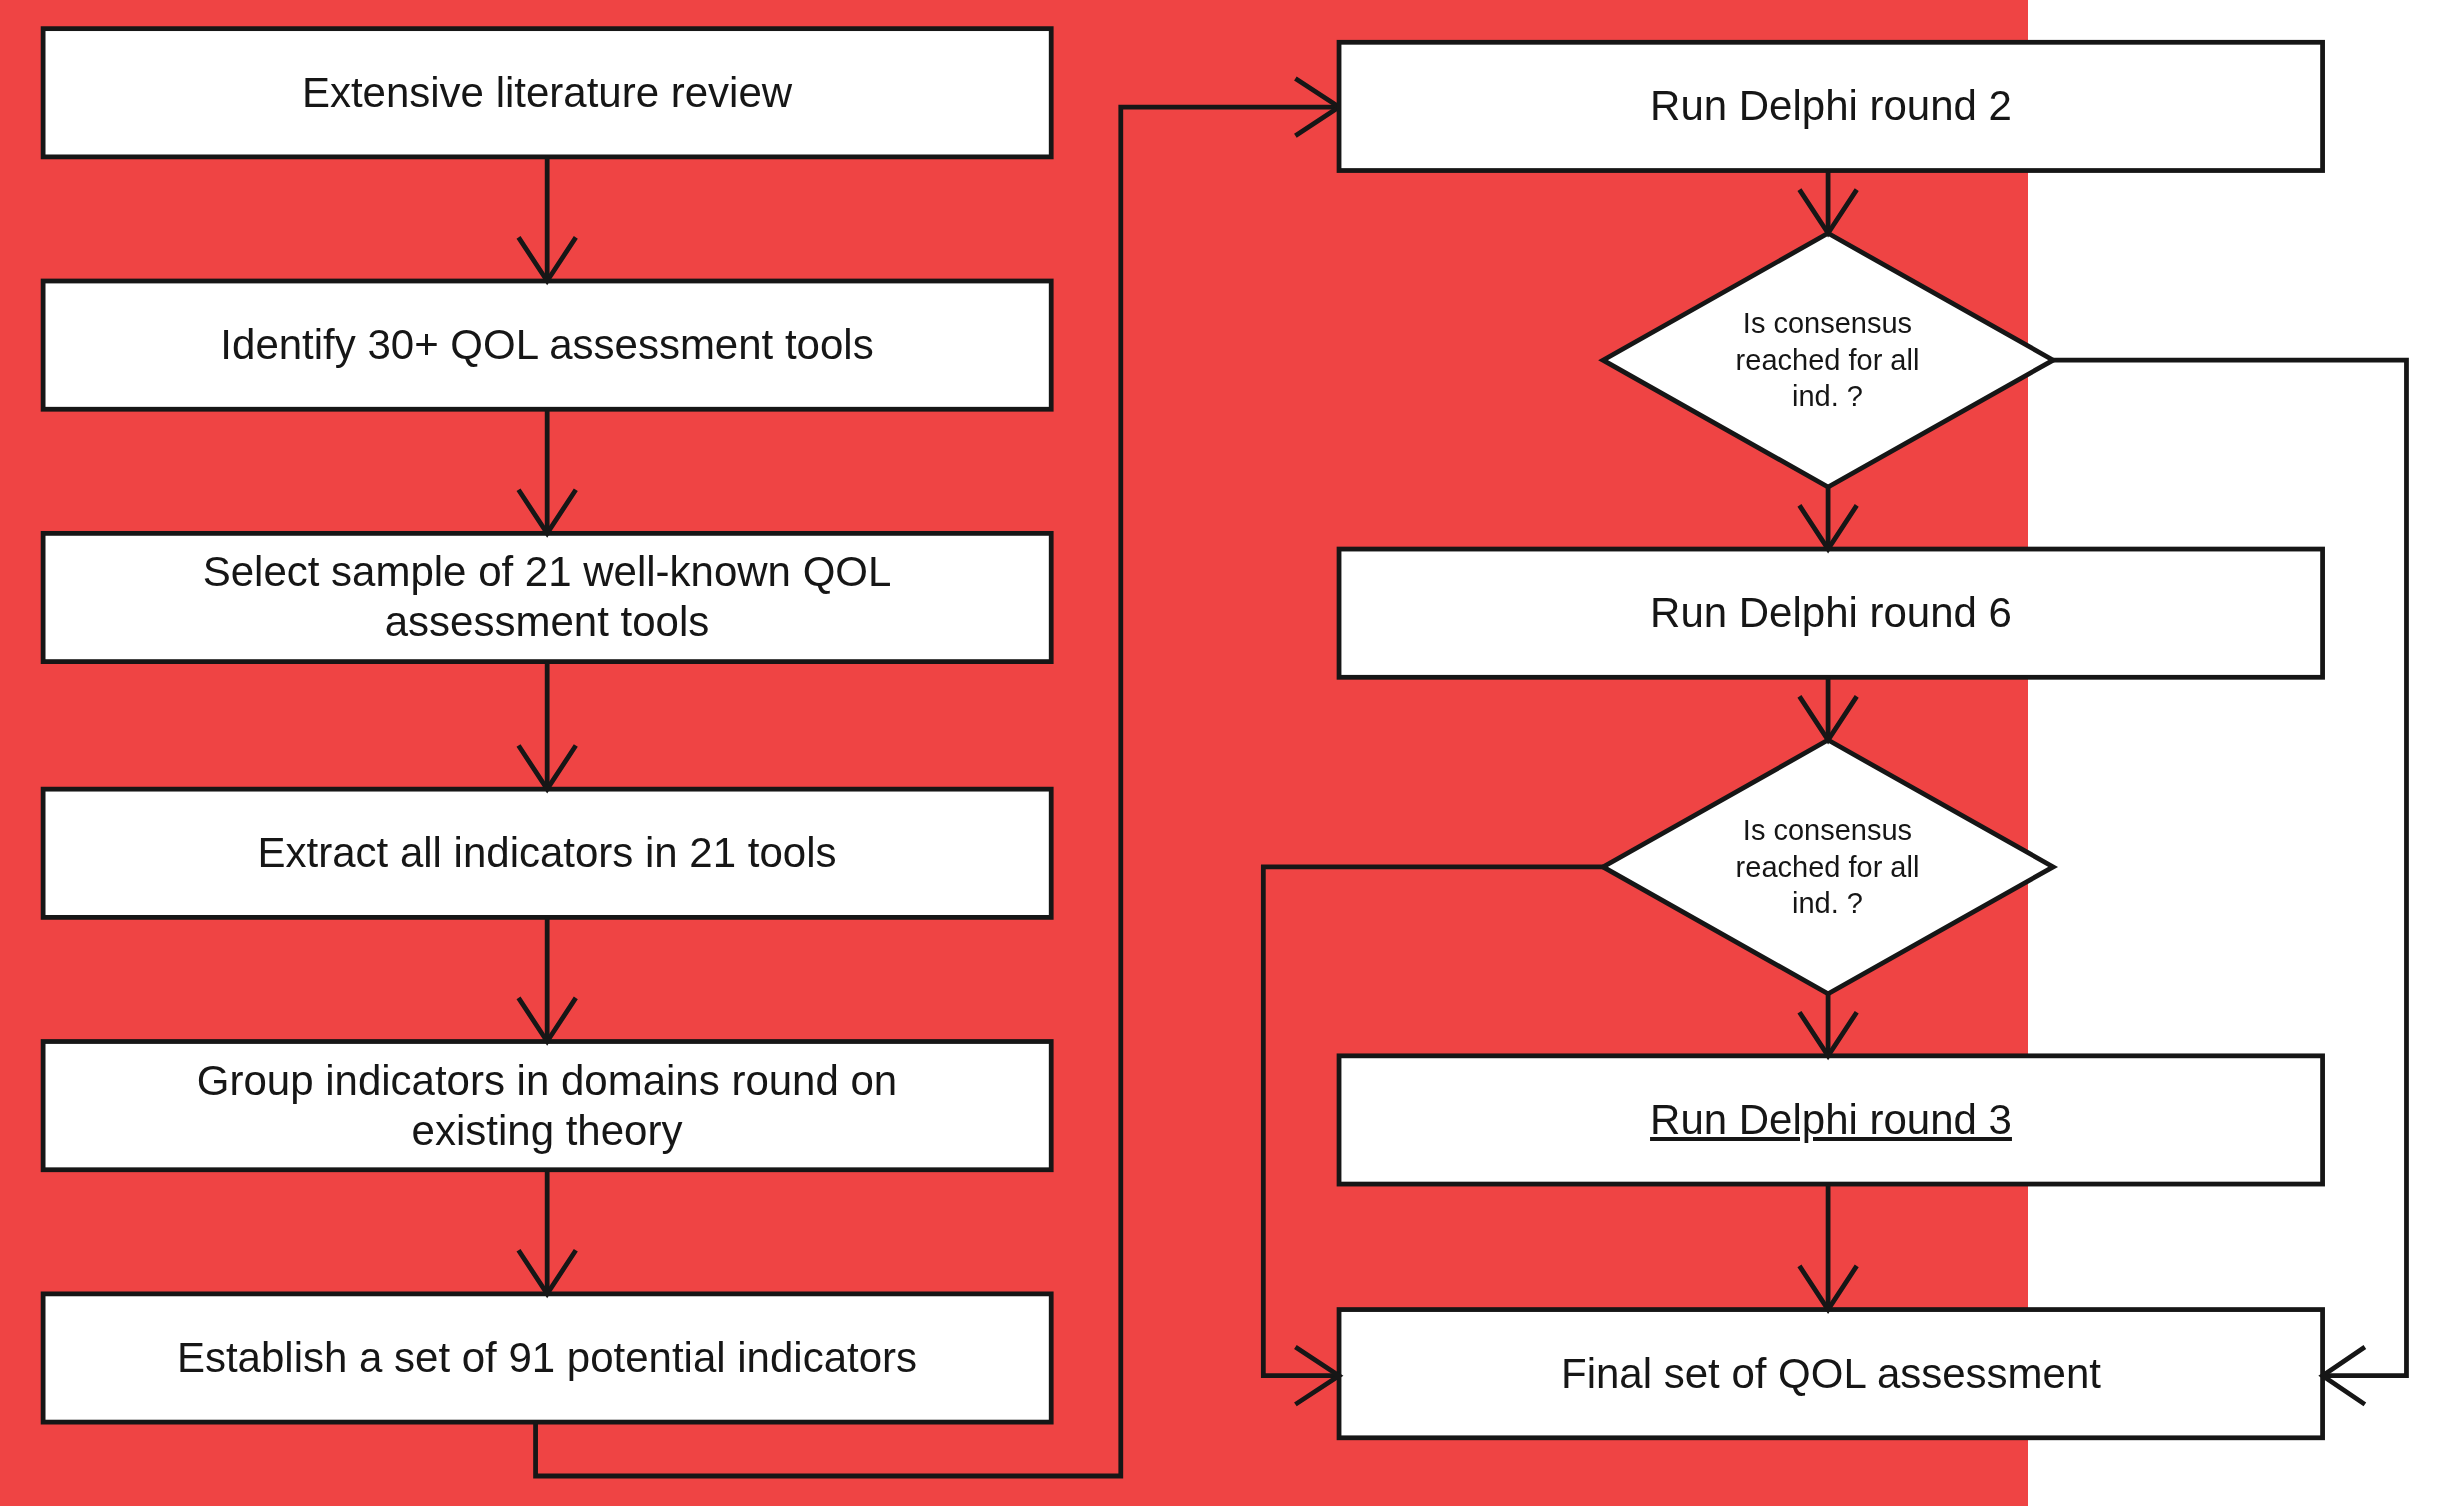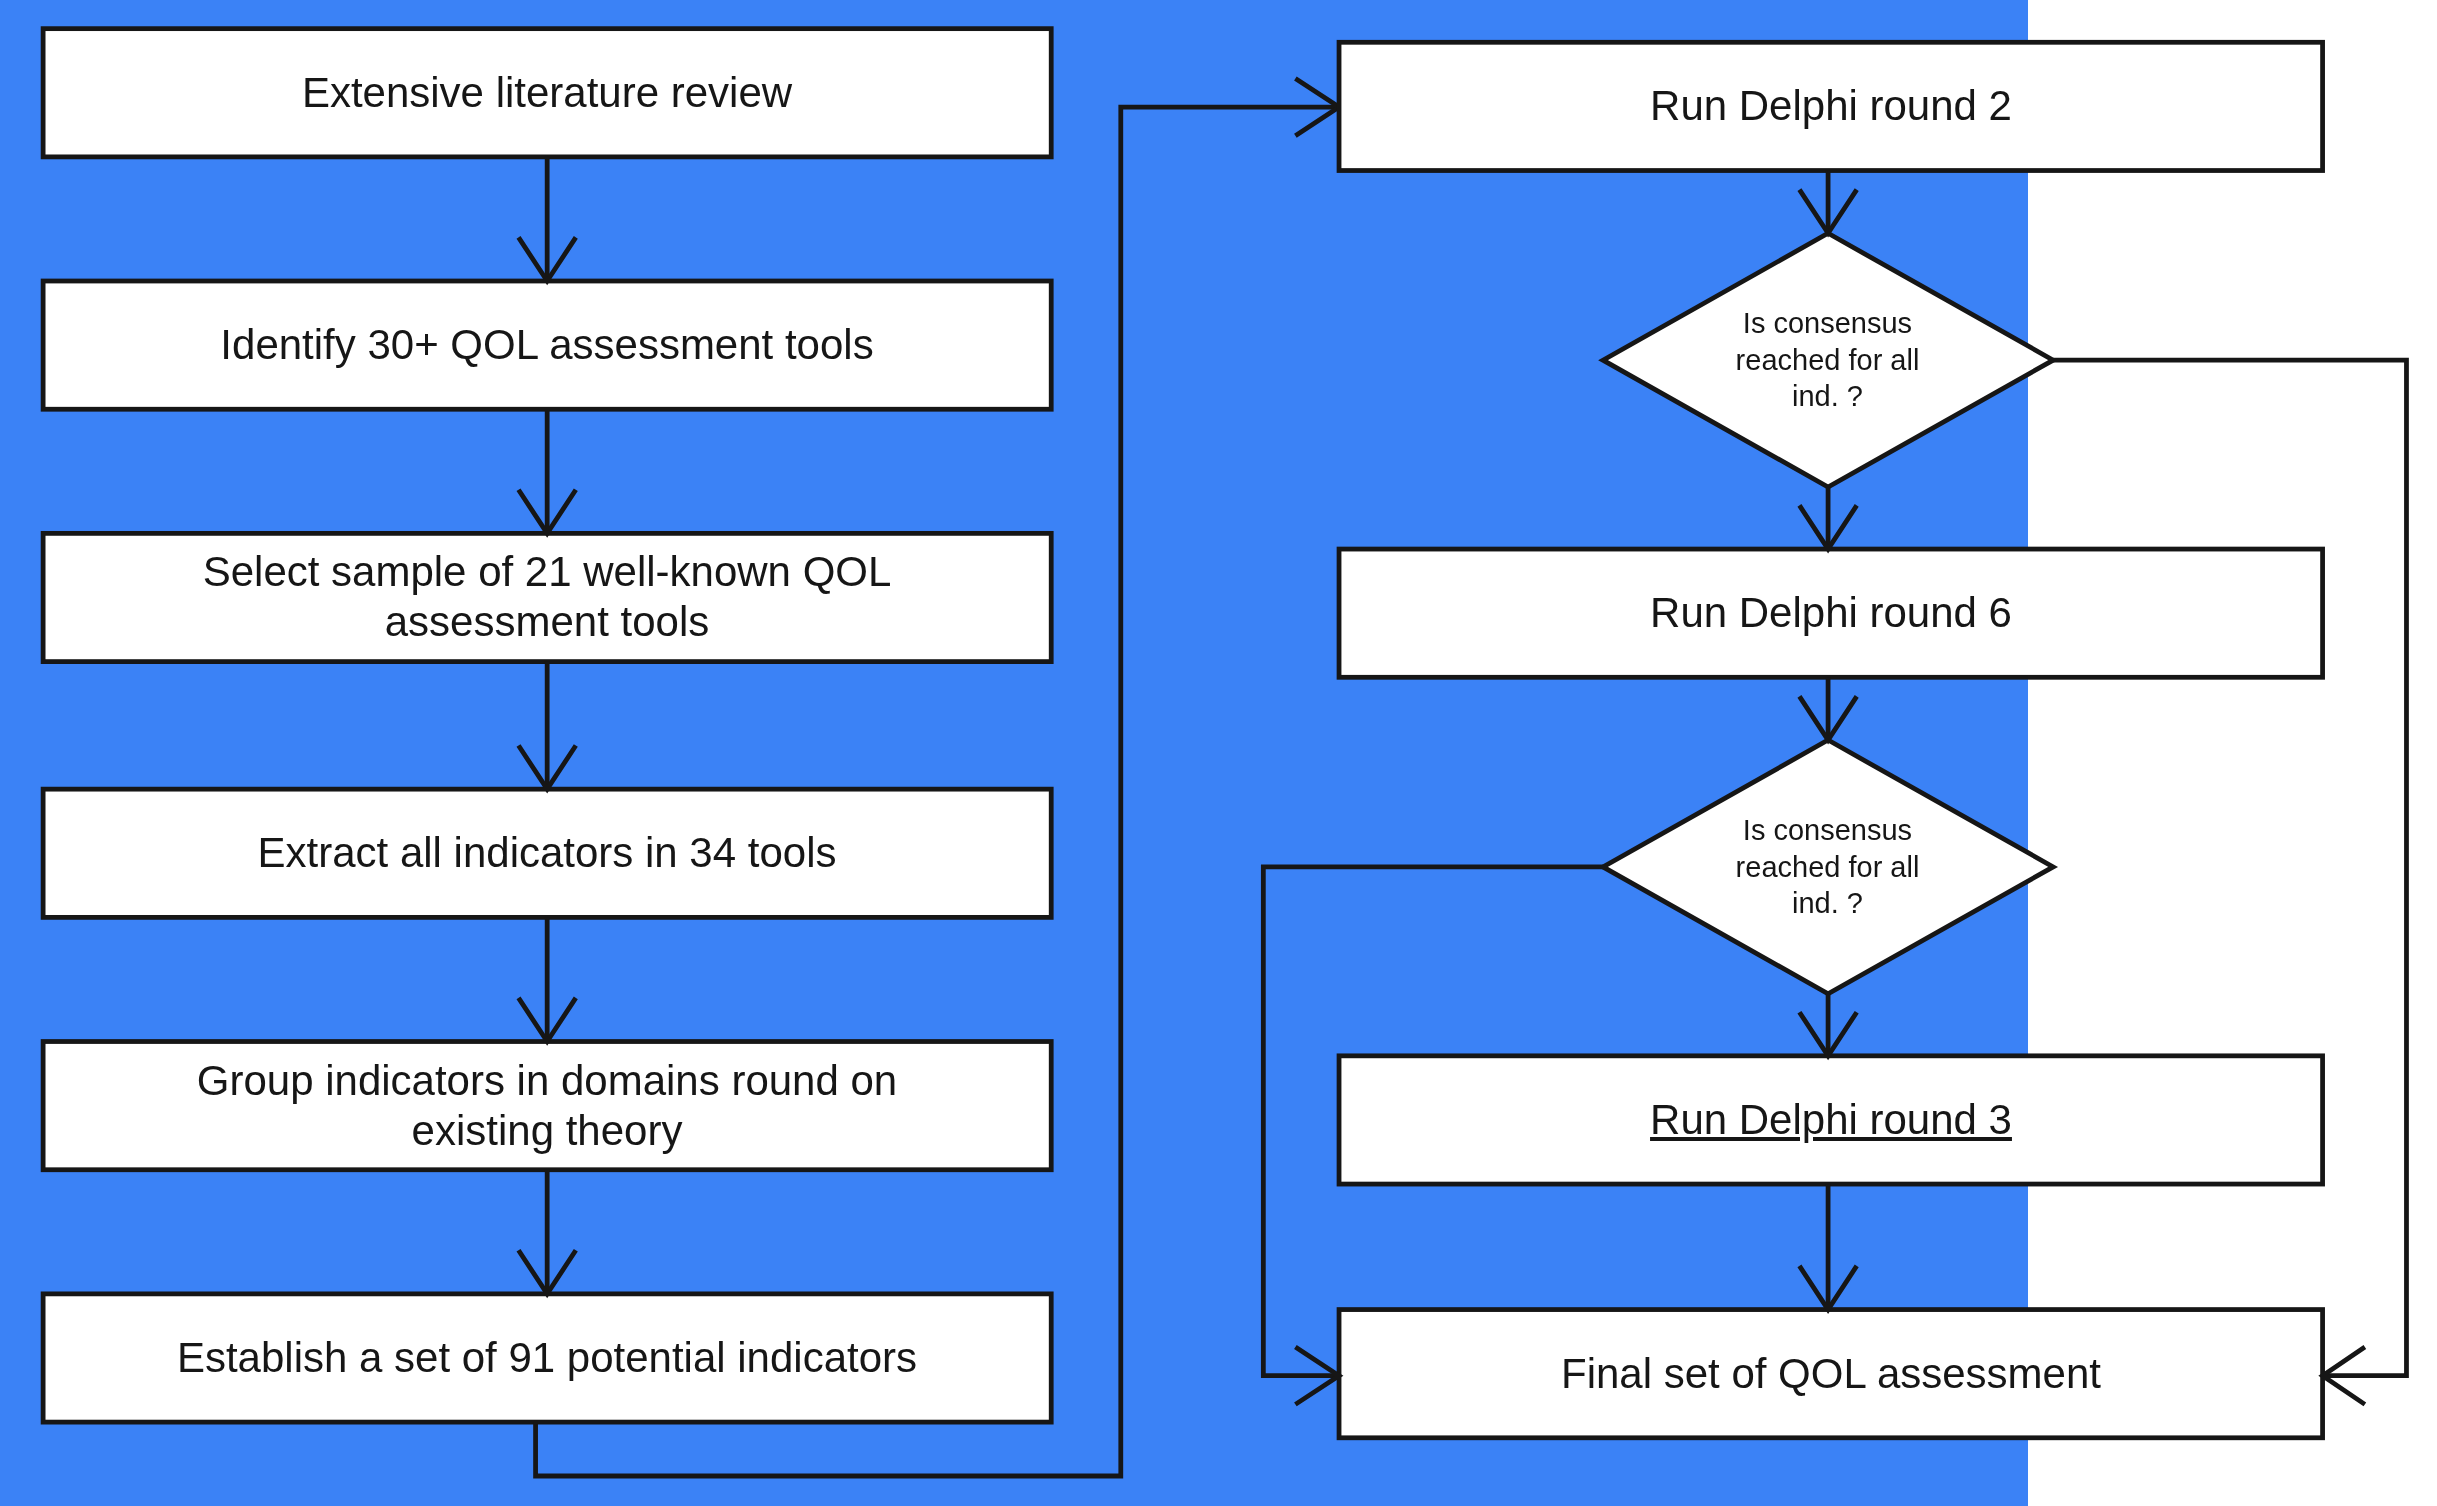--- a/index.html
+++ b/index.html
@@ -10,21 +10,21 @@
   body {
     width: 2438px;
     height: 1506px;
     font-family: "Liberation Sans", sans-serif;
     overflow: hidden;
   }
   #flow-root {
     position: relative;
     width: 2028px;
     height: 1506px;
-    background: #3b82f6;
+    background: #ef4444;
   }
   svg.flow-canvas {
     position: absolute;
     top: 0;
     left: 0;
     width: 2438px;
     height: 1506px;
     display: block;
   }
   .node-rect {
@@ -140,21 +140,21 @@
 
   </svg>
 
   <div class="node-label label-process" style="left:43px; top:29px; width:1008px; height:128px;">Extensive literature review</div>
 
   <div class="node-label label-process" style="left:43px; top:281px; width:1008px; height:128px;">Identify 30+ QOL assessment tools</div>
 
   <div class="node-label label-process" style="left:43px; top:533px; width:1008px; height:128px;">Select sample of 21 well-known QOL
 assessment tools</div>
 
-  <div class="node-label label-process" style="left:43px; top:789px; width:1008px; height:128px;">Extract all indicators in 34 tools</div>
+  <div class="node-label label-process" style="left:43px; top:789px; width:1008px; height:128px;">Extract all indicators in 21 tools</div>
 
   <div class="node-label label-process" style="left:43px; top:1042px; width:1008px; height:128px;">Group indicators in domains round on
 existing theory</div>
 
   <div class="node-label label-process" style="left:43px; top:1294px; width:1008px; height:128px;">Establish a set of 91 potential indicators</div>
 
   <div class="node-label label-process" style="left:1339px; top:42px; width:984px; height:128px;">Run Delphi round 2</div>
 
   <div class="node-label label-decision" style="left:1657px; top:285px; width:341px; height:150px;">Is consensus
 reached  for all

